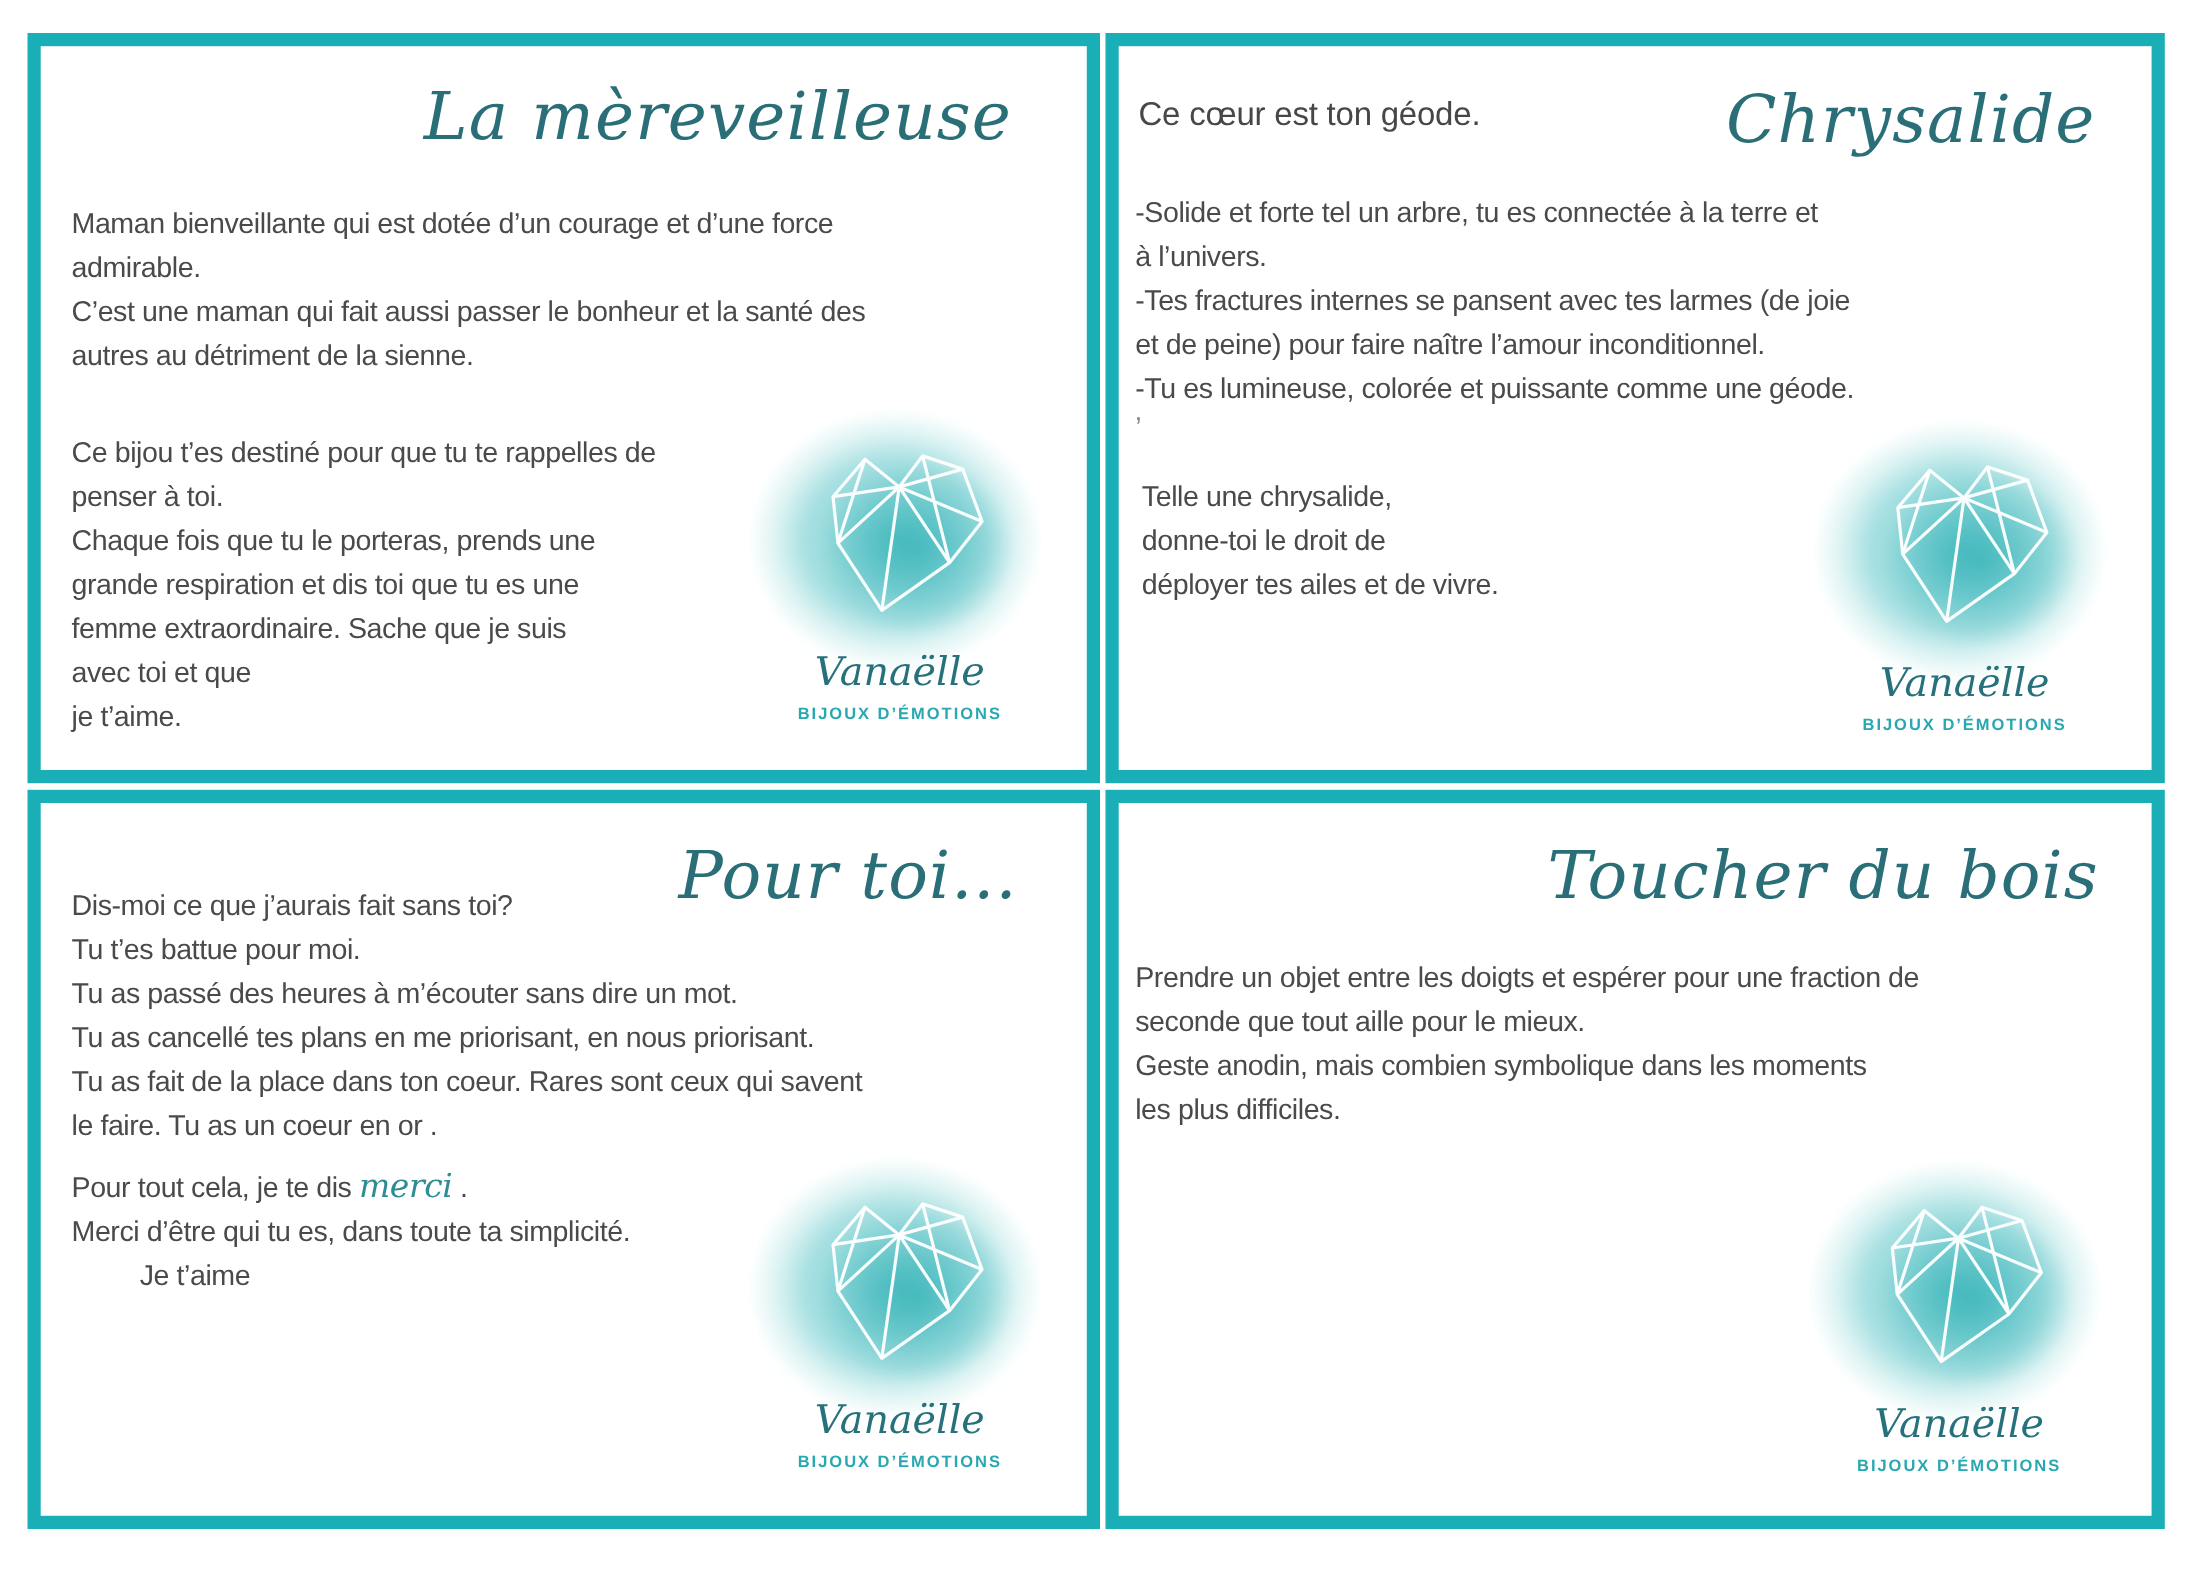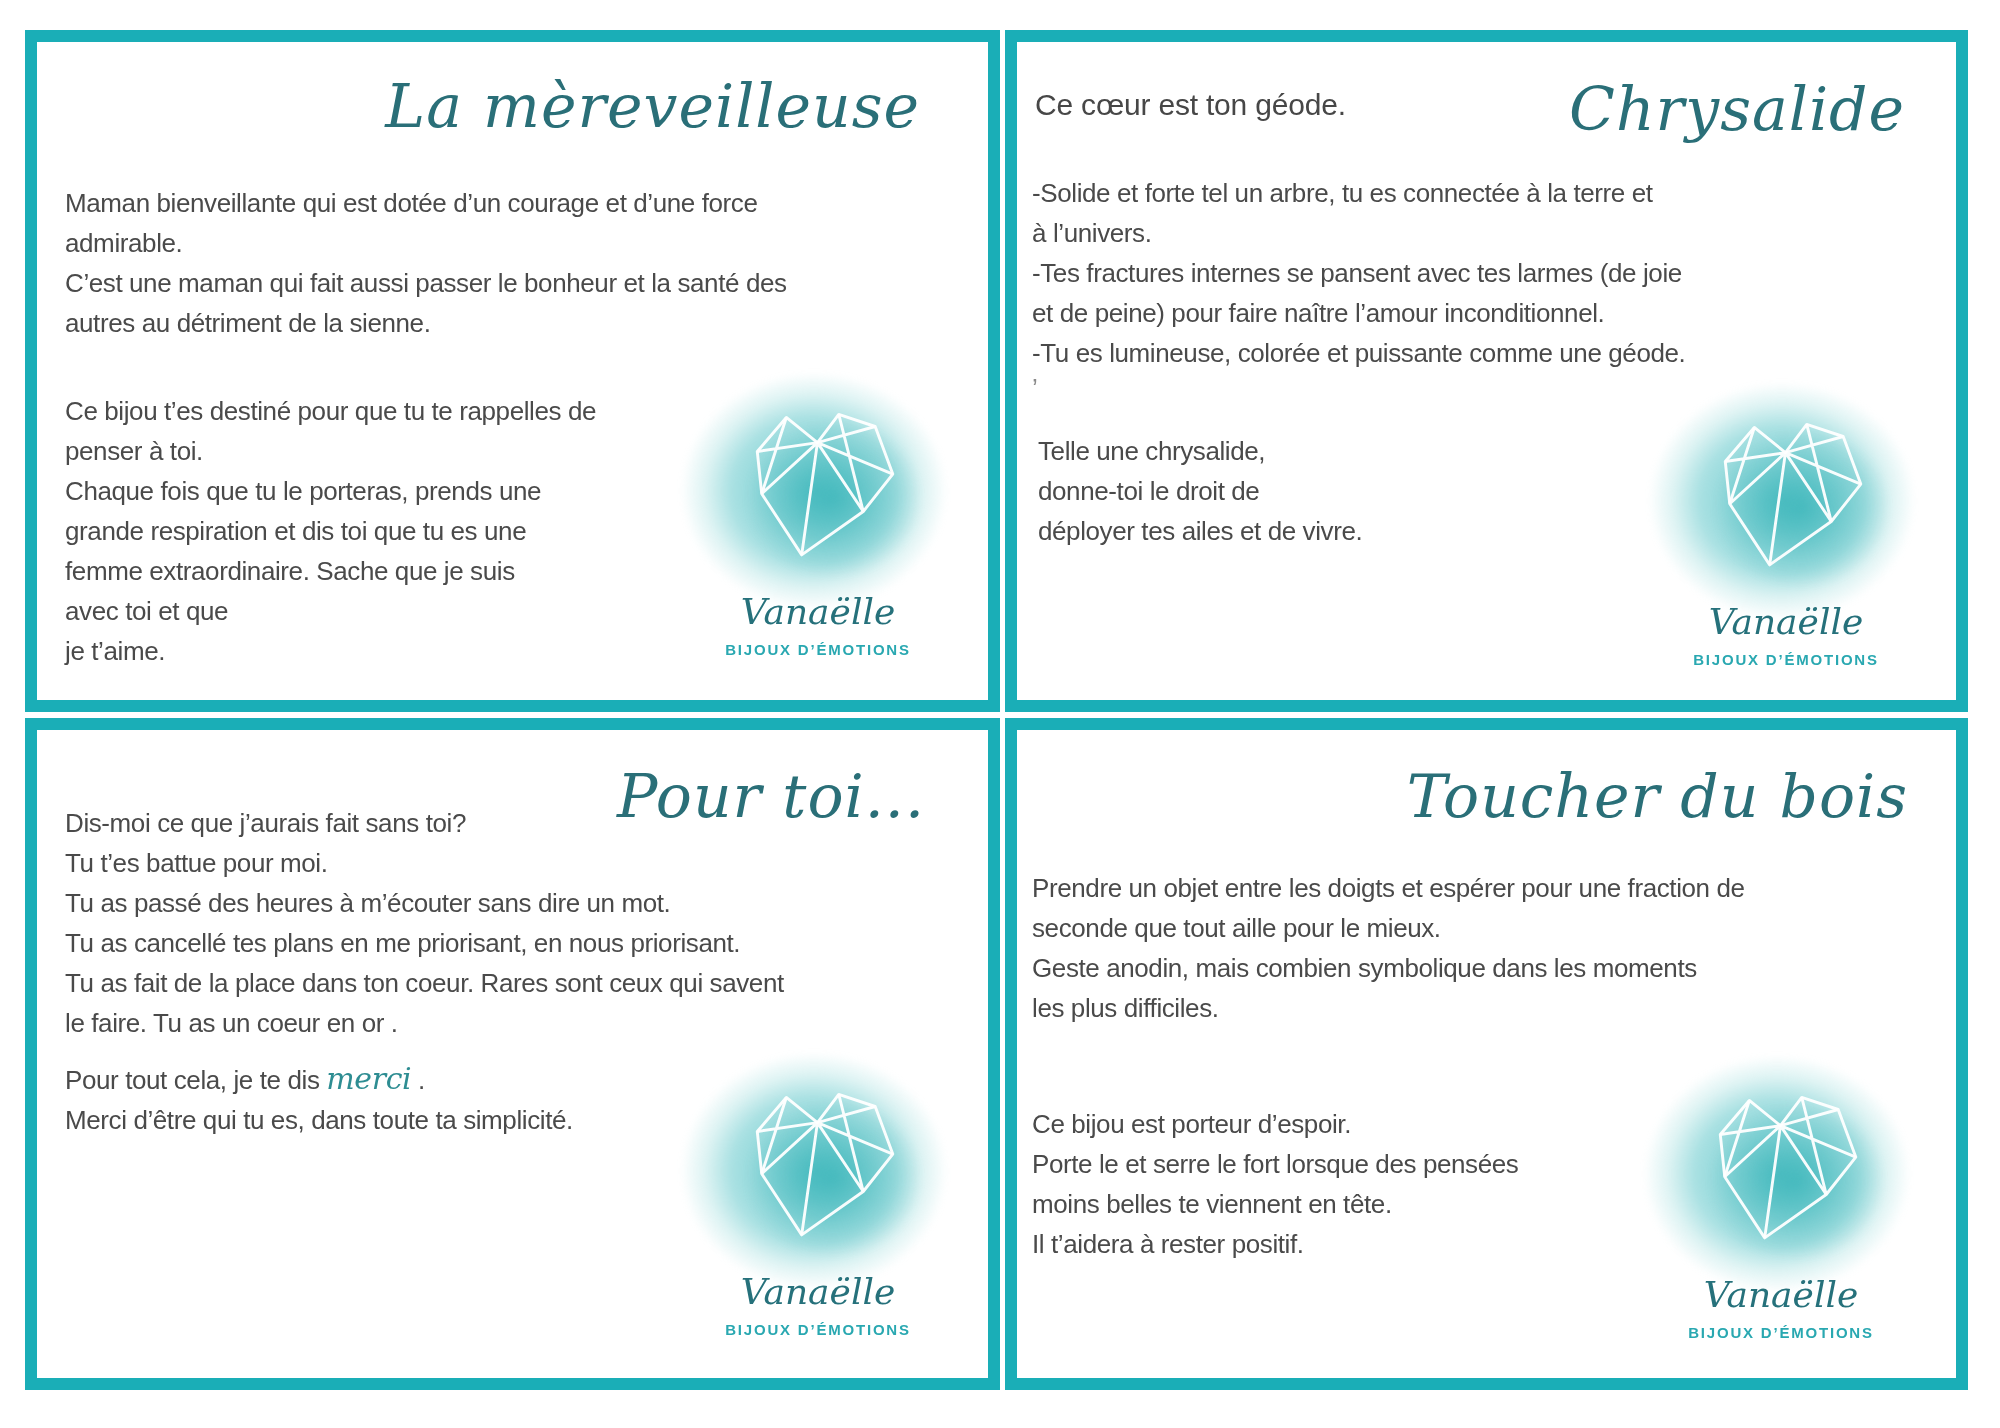--- a/index.html
+++ b/index.html
@@ -74,38 +74,38 @@
   </div>
 
   <div class="card" style="left:25px;top:718px;width:975px;height:672px;">
     <div class="title" style="top:35px;right:63px;">Pour toi...</div>
     <div class="body" style="left:28px;top:73px;">
       <div class="para">Dis-moi ce que j’aurais fait sans toi?<br>Tu t’es battue pour moi.<br>Tu as passé des heures à m’écouter sans dire un mot.<br>Tu as cancellé tes plans en me priorisant, en nous priorisant.<br>Tu as fait de la place dans ton coeur. Rares sont ceux qui savent<br>le faire. Tu as un coeur en or .</div>
       <div class="para" style="margin-top:16px;">
         <span>Pour tout cela, je te dis </span><span class="accent">merci</span><span> .</span>
       </div>
       <div class="para">Merci d’être qui tu es, dans toute ta simplicité.</div>
+      <div class="signature">Je t’aime</div>
     </div>
     <div class="logo" style="right:30px;bottom:18px;">
       <div class="blob b1"></div>
       <div class="blob b2"></div>
       <svg class="heart" viewBox="0 0 120 120">
         <path d="M22 48 L36 26 L56 38 L66 20 L88 24 L102 50 L88 74 L56 104 L28 72 Z"></path>
         <path d="M56 38 L22 48 M56 38 L28 72 M56 38 L56 104 M56 38 L88 74 M56 38 L102 50 M56 38 L88 24 M36 26 L28 72 M66 20 L88 74"></path>
       </svg>
       <div class="bname">Vanaëlle</div>
       <div class="bsub">BIJOUX D’ÉMOTIONS</div>
     </div>
   </div>
 
   <div class="card" style="left:1005px;top:718px;width:963px;height:672px;">
     <div class="title" style="top:35px;right:48px;">Toucher du bois</div>
     <div class="body" style="left:15px;top:138px;">
       <div class="para">Prendre un objet entre les doigts et espérer pour une fraction de<br>seconde que tout aille pour le mieux.<br>Geste anodin, mais combien symbolique dans les moments<br>les plus difficiles.</div>
-      <div class="para" style="margin-top:76px;">Ce bijou est porteur d’espoir.<br>Porte le et serre le fort lorsque des pensées<br>moins belles te viennent en tête.<br>Il t’aidera à rester positif.</div>
     </div>
     <div class="logo" style="right:35px;bottom:15px;">
       <div class="blob b1"></div>
       <div class="blob b2"></div>
       <svg class="heart" viewBox="0 0 120 120">
         <path d="M22 48 L36 26 L56 38 L66 20 L88 24 L102 50 L88 74 L56 104 L28 72 Z"></path>
         <path d="M56 38 L22 48 M56 38 L28 72 M56 38 L56 104 M56 38 L88 74 M56 38 L102 50 M56 38 L88 24 M36 26 L28 72 M66 20 L88 74"></path>
       </svg>
       <div class="bname">Vanaëlle</div>
       <div class="bsub">BIJOUX D’ÉMOTIONS</div>

